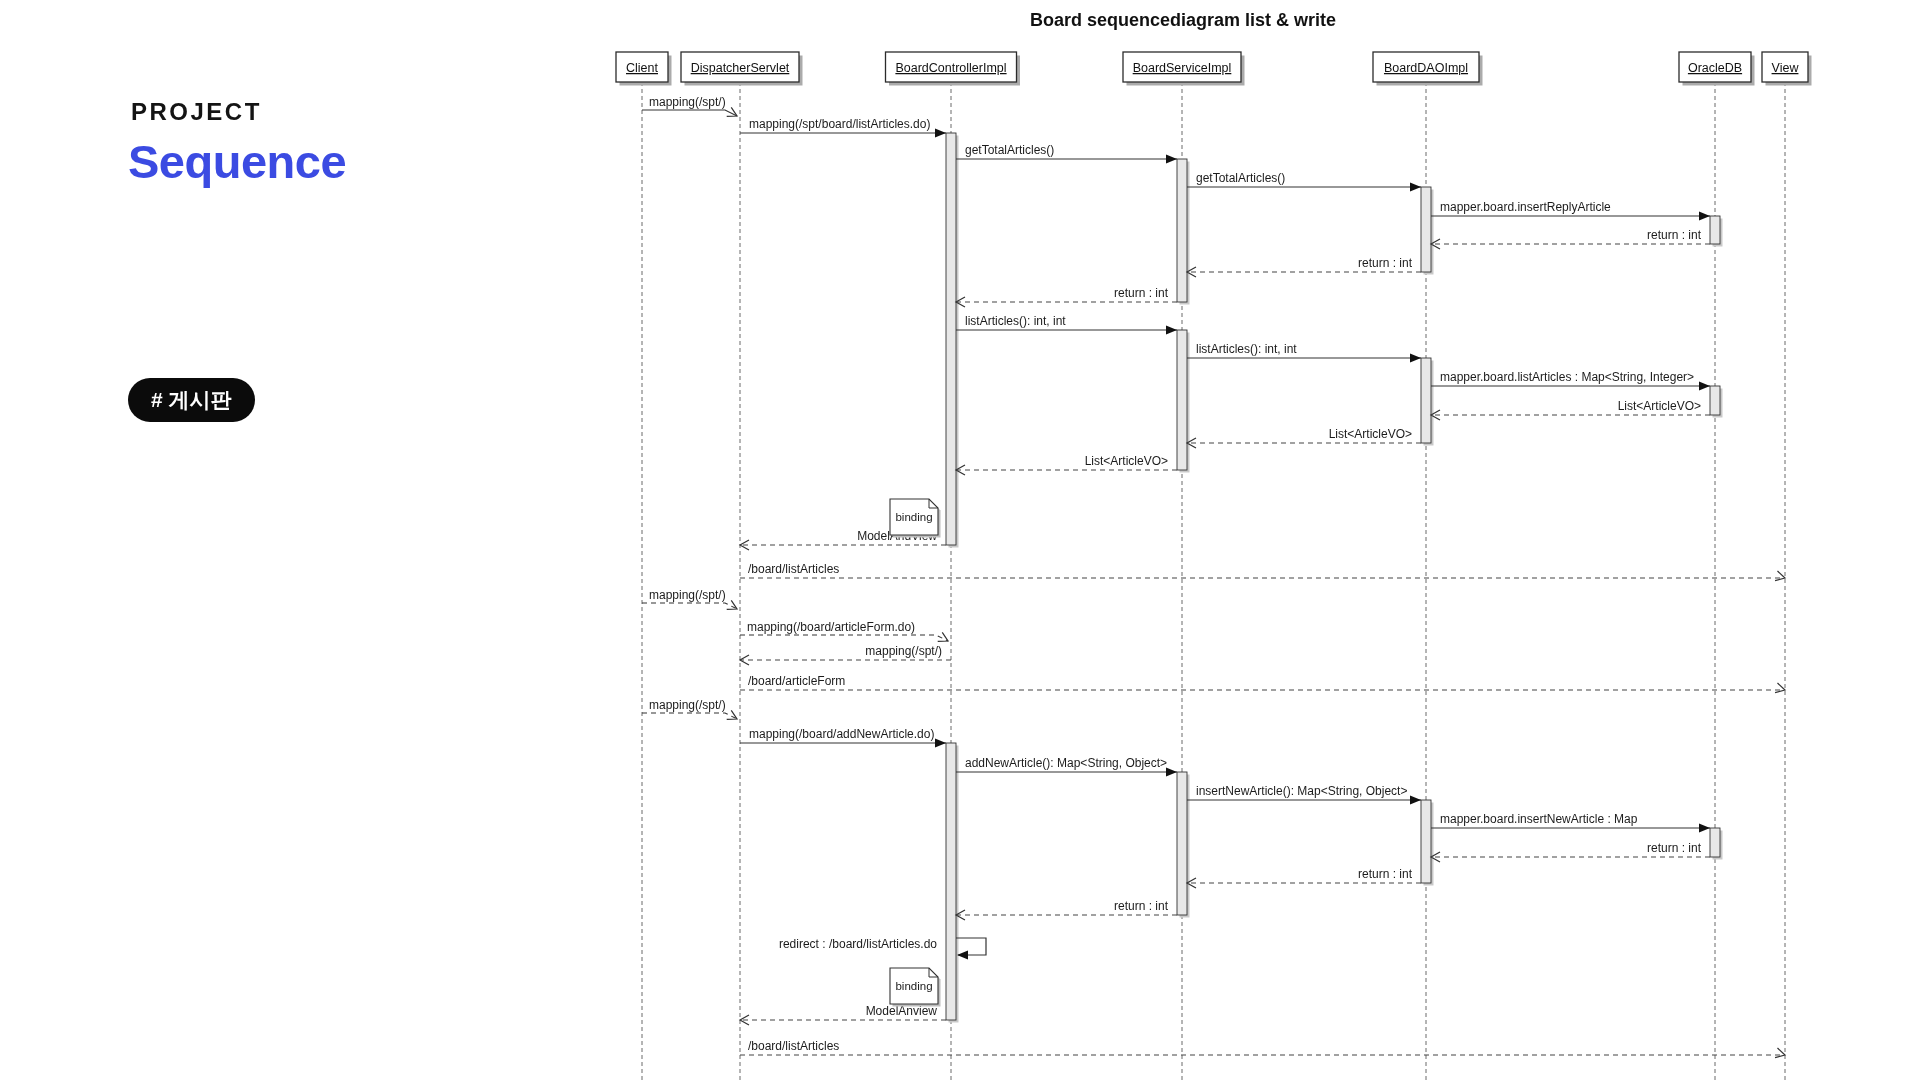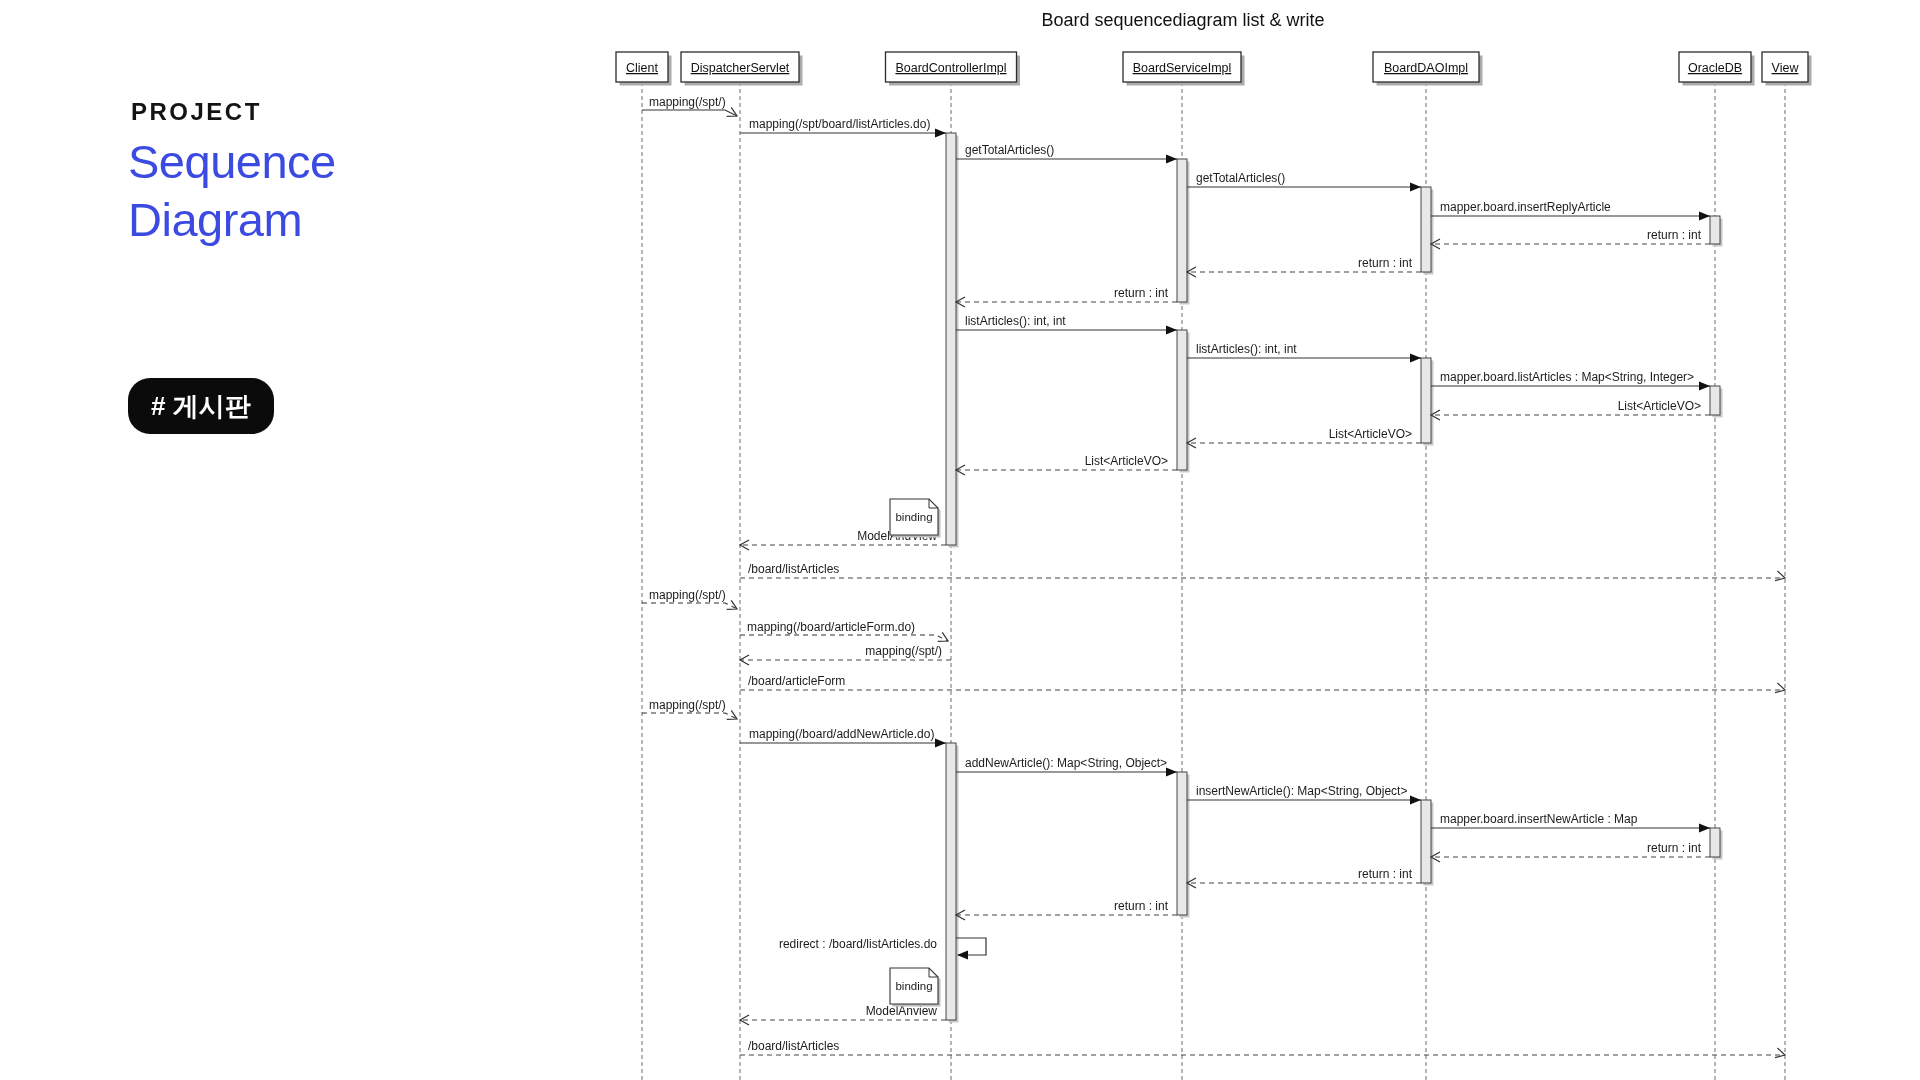--- a/index.html
+++ b/index.html
@@ -6,43 +6,42 @@
   body{
     width:1920px;height:1080px;overflow:hidden;position:relative;
     background:#ffffff;font-family:"Liberation Sans", sans-serif;
   }
   .kicker{
     position:absolute;left:131px;top:98px;
     font-size:24px;font-weight:bold;letter-spacing:2.5px;color:#141414;
   }
   .big-title{
     position:absolute;left:128px;top:133px;
-    font-size:47px;line-height:58px;font-weight:normal;letter-spacing:-0.5px;
+    font-size:47px;line-height:58px;font-weight:bold;letter-spacing:-0.5px;
   }
   .tag-pill{
-    position:absolute;left:128px;top:378px;height:56px;
+    position:absolute;left:128px;top:378px;height:44px;
     display:inline-flex;align-items:center;padding:0 23px;
     background:#0b0b0b;color:#ffffff;border-radius:22px;
-    font-size:26px;font-weight:bold;white-space:nowrap;
+    font-size:21px;font-weight:bold;white-space:nowrap;
   }
   .diagram-title{
     position:absolute;left:1183px;top:10px;transform:translateX(-50%);
-    font-size:18px;font-weight:normal;color:#111;white-space:nowrap;
+    font-size:18px;font-weight:bold;color:#111;white-space:nowrap;
   }
   svg{position:absolute;left:0;top:0;}
   text{font-family:"Liberation Sans", sans-serif;}
 </style>
 </head>
 <body>
 
 <div class="kicker">PROJECT</div>
 
 <div class="big-title" style="color: rgb(59, 75, 226);">
   <div>Sequence</div>
-  <div>Diagram</div>
 </div>
 
 <div class="tag-pill"># 게시판</div>
 
 <div class="diagram-title">Board sequencediagram list &amp; write</div>
 
 <svg id="seq" width="1920" height="1080" viewBox="0 0 1920 1080">
     <g>
       <line x1="642" y1="82" x2="642" y2="1080" stroke="#6b6b6b" stroke-width="1" stroke-dasharray="4 3"></line>
     </g>

